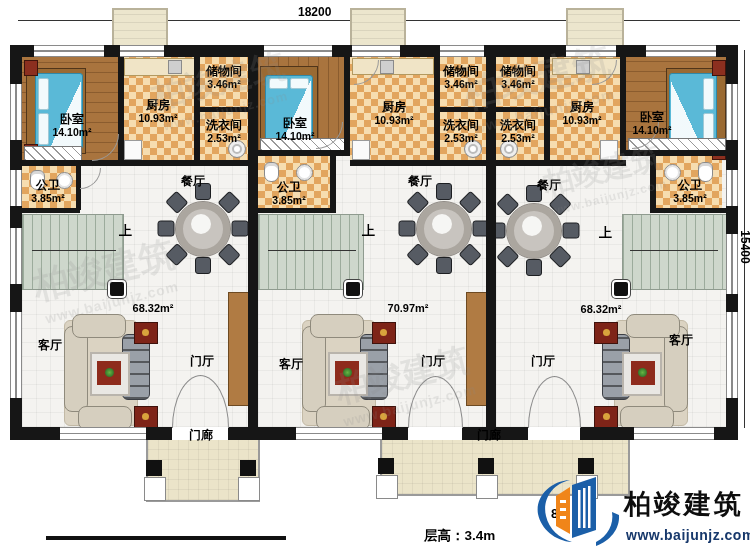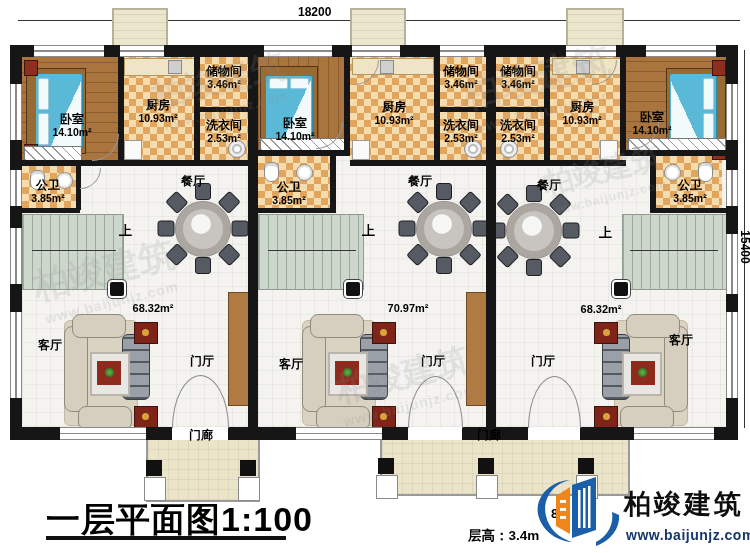--- a/index.html
+++ b/index.html
@@ -445,24 +445,23 @@
     </div>
   <div class="wm" style="left:152px;top:58px;">
       <div class="wmn" style="font-size:34px;">柏竣建筑</div>
       <div class="wmu" style="font-size:13px;">www.baijunjz.com</div>
     </div>
   <div class="wm" style="left:336px;top:352px;">
       <div class="wmn" style="font-size:34px;">柏竣建筑</div>
       <div class="wmu" style="font-size:14px;">www.baijunjz.com</div>
     </div>
 
-  <div class="title">一层平面图1:100</div>
   <div class="underl"></div>
   <div class="frag" style="left:551px;top:506px;">8</div>
-  <div class="stat" style="left:468px;top:527px;"><span>层高：</span><span>3.4m</span></div>
+  <div class="stat" style="left:424px;top:527px;"><span>层高：</span><span>3.4m</span></div>
 
   <svg width="88" height="80" viewBox="0 0 88 80" style="position:absolute;left:534px;top:472px;z-index:8;">
     <path d="M36 8 C18 12 8 28 12 44 C15 57 25 66 38 70 C21 69 7 57 4 42 C1 25 16 9 36 8 Z" fill="#1b5fa8"></path>
     <path d="M62 70 C74 64 80 52 78 40 L85 43 C86 57 76 69 62 74 Z" fill="#1b5fa8"></path>
     <polygon points="22,24 36,15 36,62 22,54" fill="#f08519"></polygon>
     <polygon points="38,13 62,5 62,58 38,66" fill="#1b5fa8"></polygon>
     <rect x="44" y="18" width="2.5" height="38" fill="#ffffff"></rect>
     <rect x="49" y="16" width="2.5" height="40" fill="#ffffff"></rect>
     <rect x="54" y="14" width="2.5" height="42" fill="#ffffff"></rect>
     <rect x="26" y="28" width="6" height="3" fill="#ffffff"></rect>

